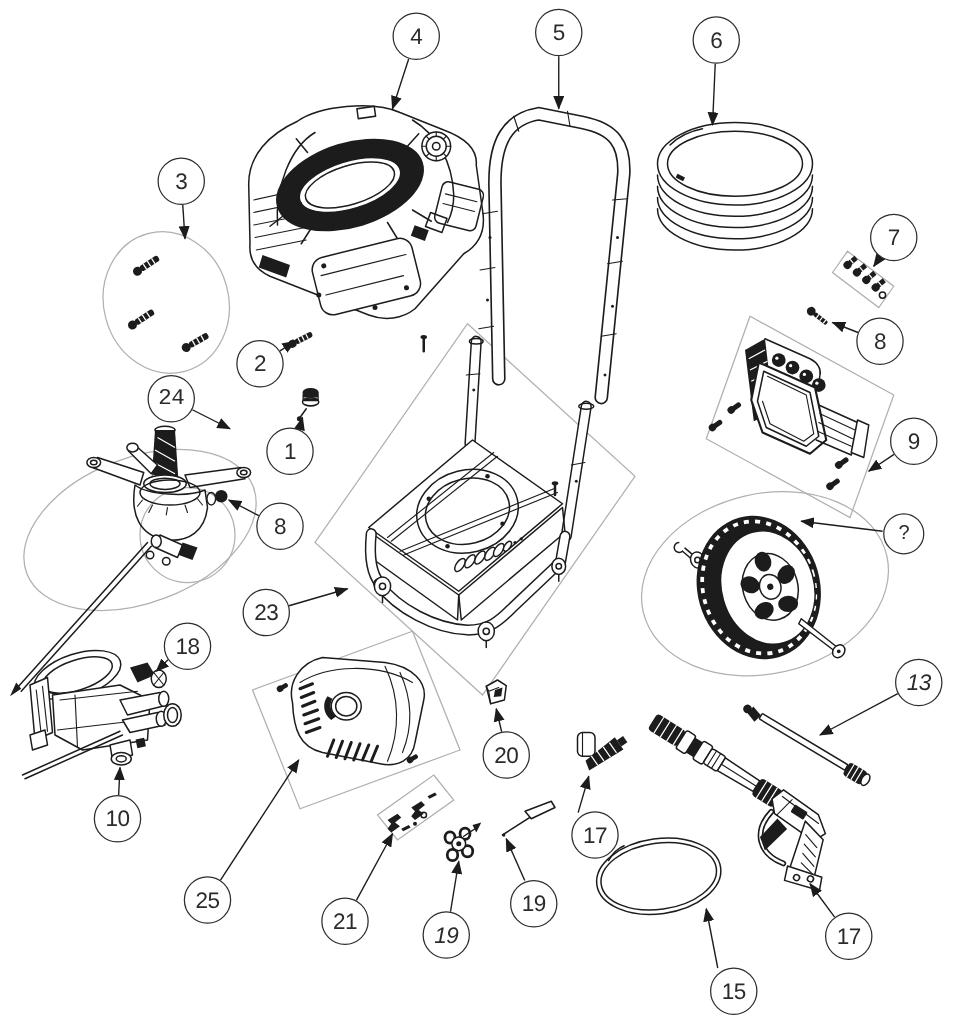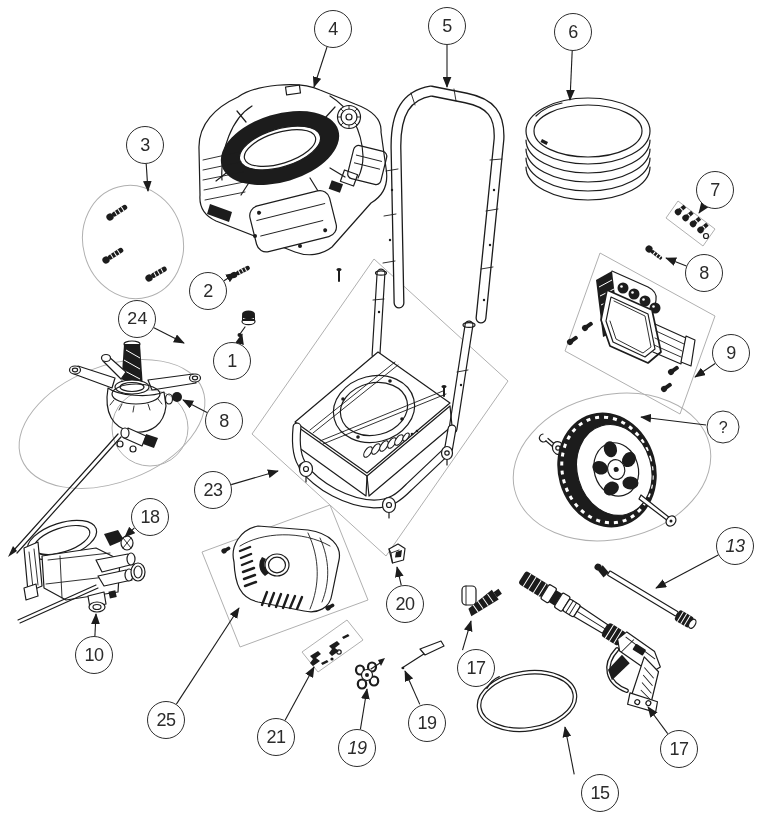--- a/index.html
+++ b/index.html
@@ -468,21 +468,21 @@
       <div class="callout" style="left: 333px; top: 29px;">4</div>
       <div class="callout" style="left: 447px; top: 26px;">5</div>
       <div class="callout" style="left: 573px; top: 32px;">6</div>
       <div class="callout" style="left: 715px; top: 190px;">7</div>
       <div class="callout" style="left: 704px; top: 273px;">8</div>
       <div class="callout" style="left: 731px; top: 353px;">9</div>
       <div class="callout" style="left: 94px; top: 655px; text-align: center;">10</div>
       <div class="callout" style="left: 150px; top: 517px;">18</div>
       <div class="callout" style="left: 735px; top: 546px; font-style: italic;">13</div>
       <div class="callout" style="left: 679px; top: 749px;">17</div>
-      <div class="callout" style="left: 600px; top: 793px;">15</div>
+      <div class="callout" style="left: 587px; top: 793px;">15</div>
       <div class="callout" style="left: 224px; top: 421px;">8</div>
       <div class="callout" style="left: 476px; top: 668px;">17</div>
       <div class="callout" style="left: 427px; top: 723px;">19</div>
       <div class="callout" style="left: 357px; top: 748px; font-style: italic;">19</div>
       <div class="callout" style="left: 405px; top: 604px;">20</div>
       <div class="callout" style="left: 276px; top: 737px;">21</div>
       <div class="callout" style="left: 166px; top: 720px;">25</div>
       <div class="callout" style="left: 213px; top: 490px;">23</div>
       <div class="callout" style="left: 137px; top: 319px; font-family: Liberation Mono, monospace;">24</div>
       <div class="callout small" style="left: 723px; top: 427px;">?</div>

